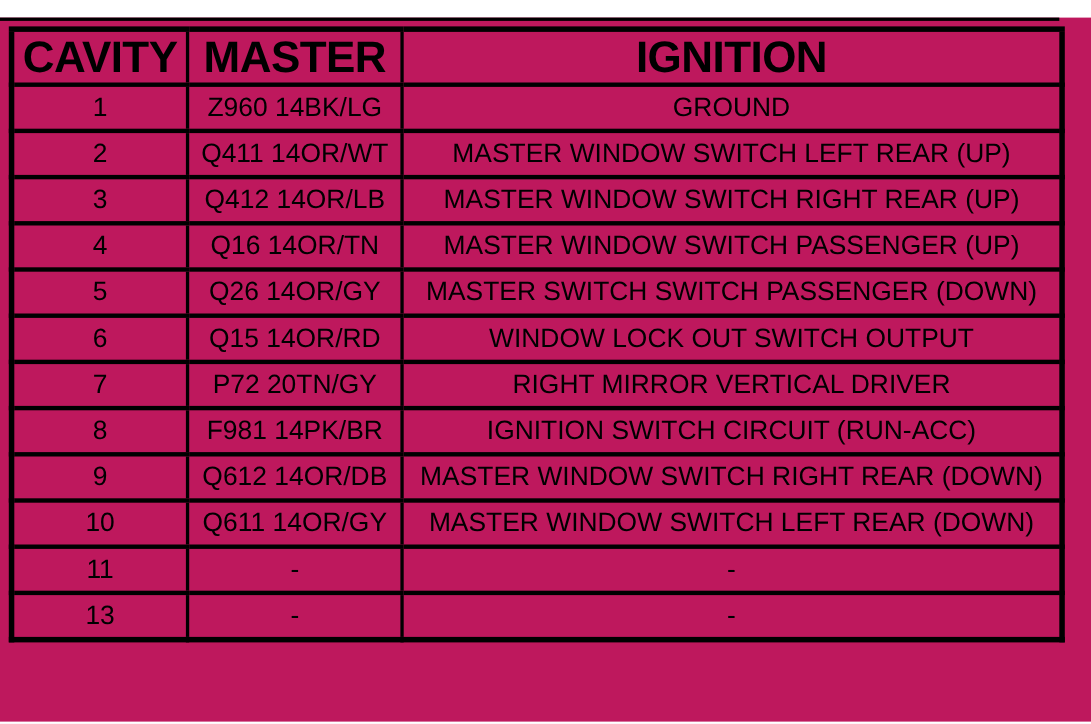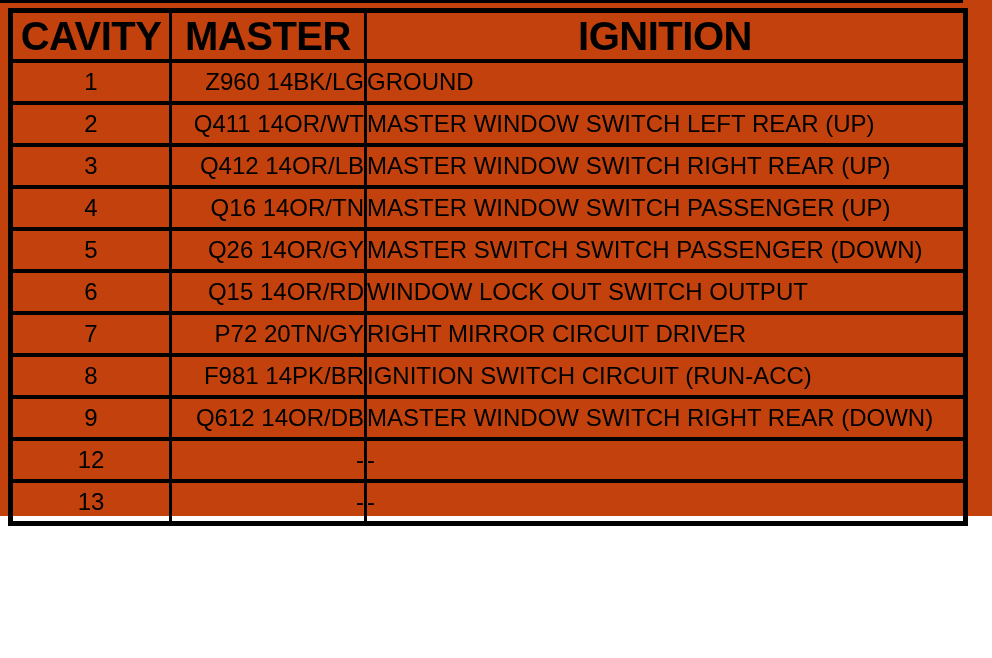--- a/index.html
+++ b/index.html
@@ -9,22 +9,23 @@
     width: 992px;
     height: 658px;
     overflow: hidden;
     font-family: "Liberation Sans", sans-serif;
     color: #000000;
     -webkit-font-smoothing: antialiased;
   }
   .page {
     position: relative;
     width: 992px;
-    height: 516px;
-    background: #c2410c;
+    height: 640px;
+    background: #be185d;
+    margin-top: 16px;
   }
   .top-rule {
     position: absolute;
     top: 0;
     left: 0;
     width: 963px;
     height: 3px;
     background: #000000;
   }
   table.pinout {
@@ -60,22 +61,22 @@
     border: 3px solid #000000;
     border-bottom-width: 4px;
     font-size: 24px;
     vertical-align: middle;
     padding: 0;
     line-height: 1;
     white-space: nowrap;
     overflow: hidden;
   }
   td.cavity   { text-align: center; }
-  td.circuit  { text-align: right; padding-left: 7px; }
-  td.function { text-align: left; padding-left: 6px; }
+  td.circuit  { text-align: center; padding-left: 7px; }
+  td.function { text-align: center; padding-left: 6px; }
 </style>
 </head>
 <body>
 
 <div class="page">
 
   <div class="top-rule"></div>
 
   <table class="pinout">
     <colgroup>
@@ -117,34 +118,39 @@
     <td class="function">MASTER SWITCH SWITCH PASSENGER (DOWN)</td>
   </tr>
         <tr>
     <td class="cavity">6</td>
     <td class="circuit">Q15 14OR/RD</td>
     <td class="function">WINDOW LOCK OUT SWITCH OUTPUT</td>
   </tr>
         <tr>
     <td class="cavity">7</td>
     <td class="circuit">P72 20TN/GY</td>
-    <td class="function">RIGHT MIRROR CIRCUIT DRIVER</td>
+    <td class="function">RIGHT MIRROR VERTICAL DRIVER</td>
   </tr>
         <tr>
     <td class="cavity">8</td>
     <td class="circuit">F981 14PK/BR</td>
     <td class="function">IGNITION SWITCH CIRCUIT (RUN-ACC)</td>
   </tr>
         <tr>
     <td class="cavity">9</td>
     <td class="circuit">Q612 14OR/DB</td>
     <td class="function">MASTER WINDOW SWITCH RIGHT REAR (DOWN)</td>
   </tr>
         <tr>
-    <td class="cavity">12</td>
+    <td class="cavity">10</td>
+    <td class="circuit">Q611 14OR/GY</td>
+    <td class="function">MASTER WINDOW SWITCH LEFT REAR (DOWN)</td>
+  </tr>
+        <tr>
+    <td class="cavity">11</td>
     <td class="circuit">-</td>
     <td class="function">-</td>
   </tr>
         <tr>
     <td class="cavity">13</td>
     <td class="circuit">-</td>
     <td class="function">-</td>
   </tr>
       </tbody>
   </table>

